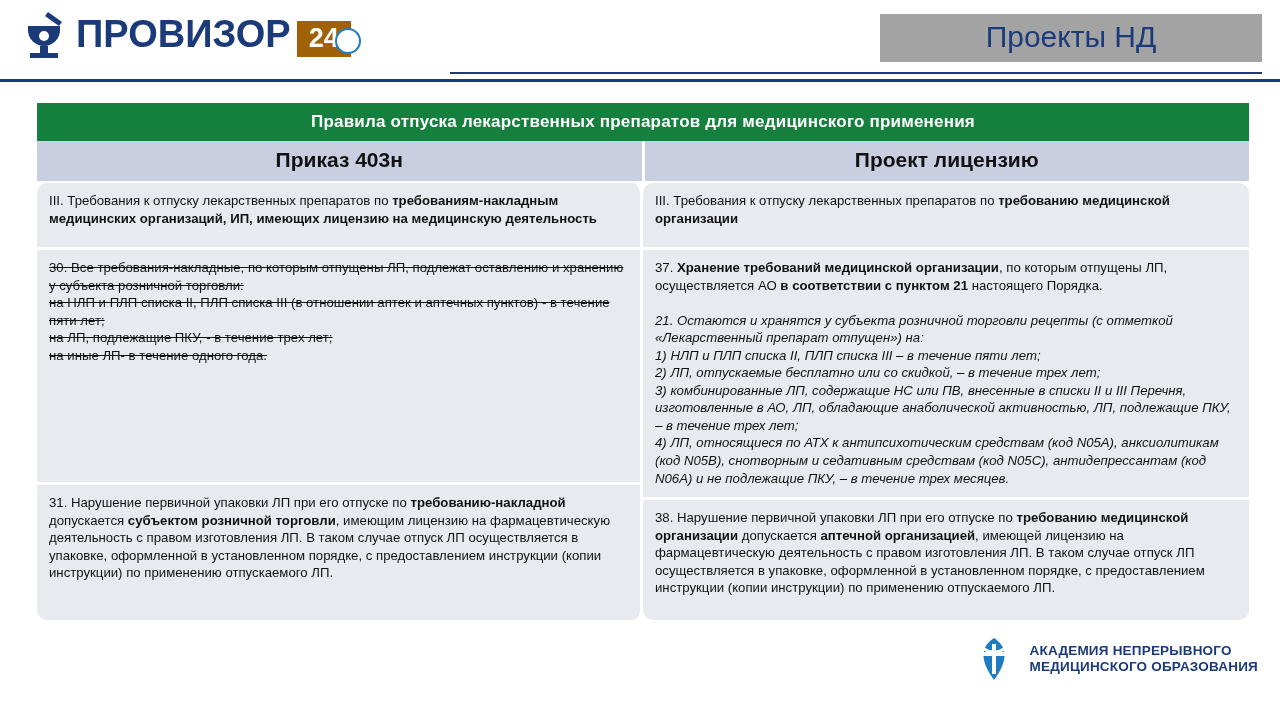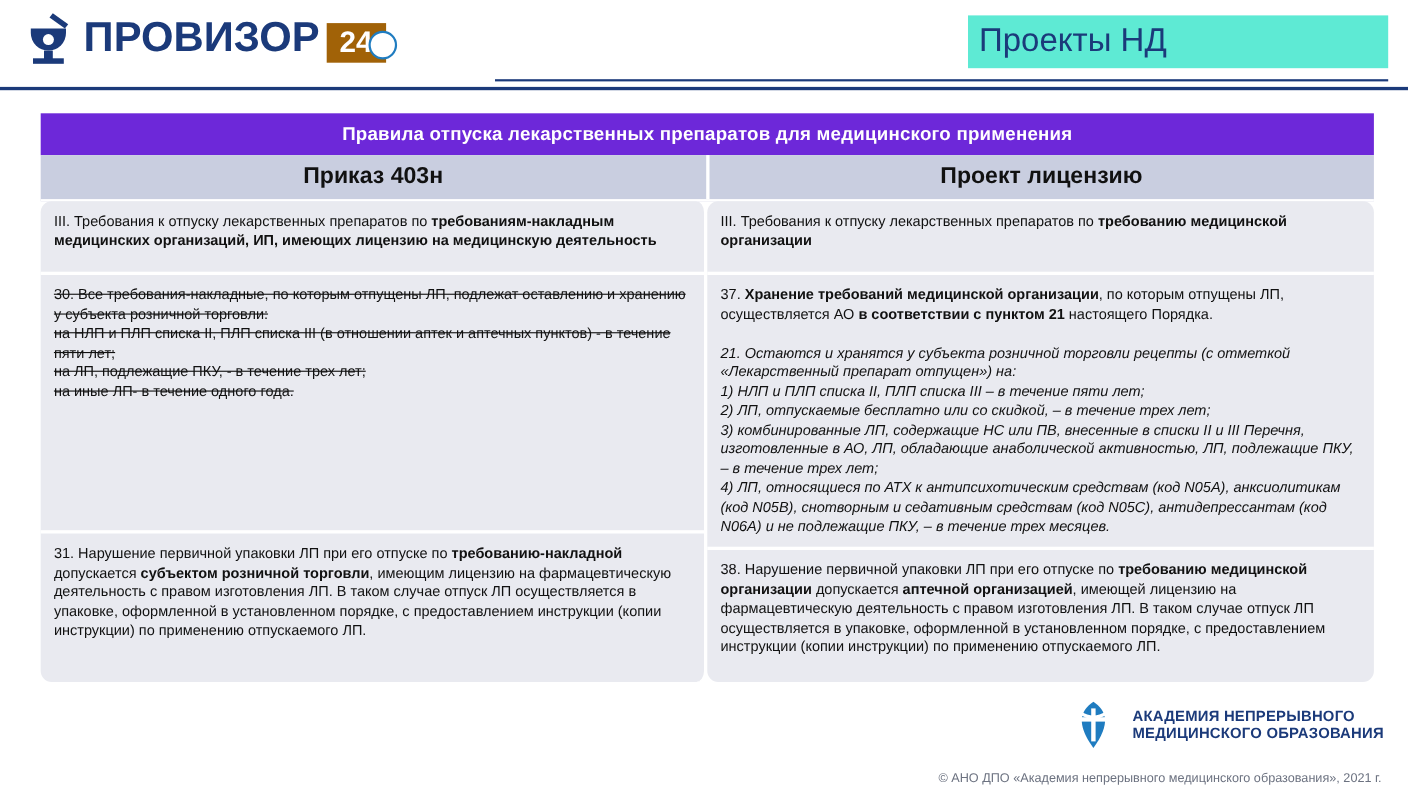--- a/index.html
+++ b/index.html
@@ -58,22 +58,22 @@
     width: 26px; height: 26px;
     border-radius: 50%;
     background: #ffffff;
     border: 2px solid #1f7cc0;
   }
 
   .title-chip {
     position: absolute;
     right: 18px; top: 14px;
     width: 382px;
-    background: #5eead4;
-    text-align: left;
+    background: #a3a3a3;
+    text-align: center;
     padding: 6px 10px 8px 10px;
   }
   .title-chip-text {
     font-size: 30px;
     color: #1b3a7a;
     font-weight: normal;
   }
   .title-rule {
     position: absolute;
     right: 18px; top: 72px;
@@ -82,21 +82,21 @@
     background: #1b3a7a;
   }
 
   
   .table {
     position: absolute;
     left: 37px; top: 103px;
     width: 1212px;
   }
   .tbl-title {
-    background: #6d28d9;
+    background: #15803d;
     color: #ffffff;
     text-align: center;
     font-size: 17px;
     font-weight: bold;
     padding: 9px 6px;
     letter-spacing: .2px;
   }
   .tbl-head {
     display: flex;
     background: #c9cee0;
@@ -229,16 +229,15 @@
           <rect x="24" y="8" width="4" height="30" fill="#ffffff"></rect>
           <rect x="14" y="16" width="24" height="4" fill="#ffffff"></rect>
           <path d="M14 12 q12 8 24 0" stroke="#ffffff" stroke-width="3" fill="none"></path>
         </svg>
       </span>
       <span class="ano-text">
         <span>АКАДЕМИЯ НЕПРЕРЫВНОГО</span><br>
         <span>МЕДИЦИНСКОГО ОБРАЗОВАНИЯ</span>
       </span>
     </div>
-    <div class="copyright">© АНО ДПО «Академия непрерывного медицинского образования», 2021 г.</div>
   </div>
 
 </div>
 
 </body></html>

